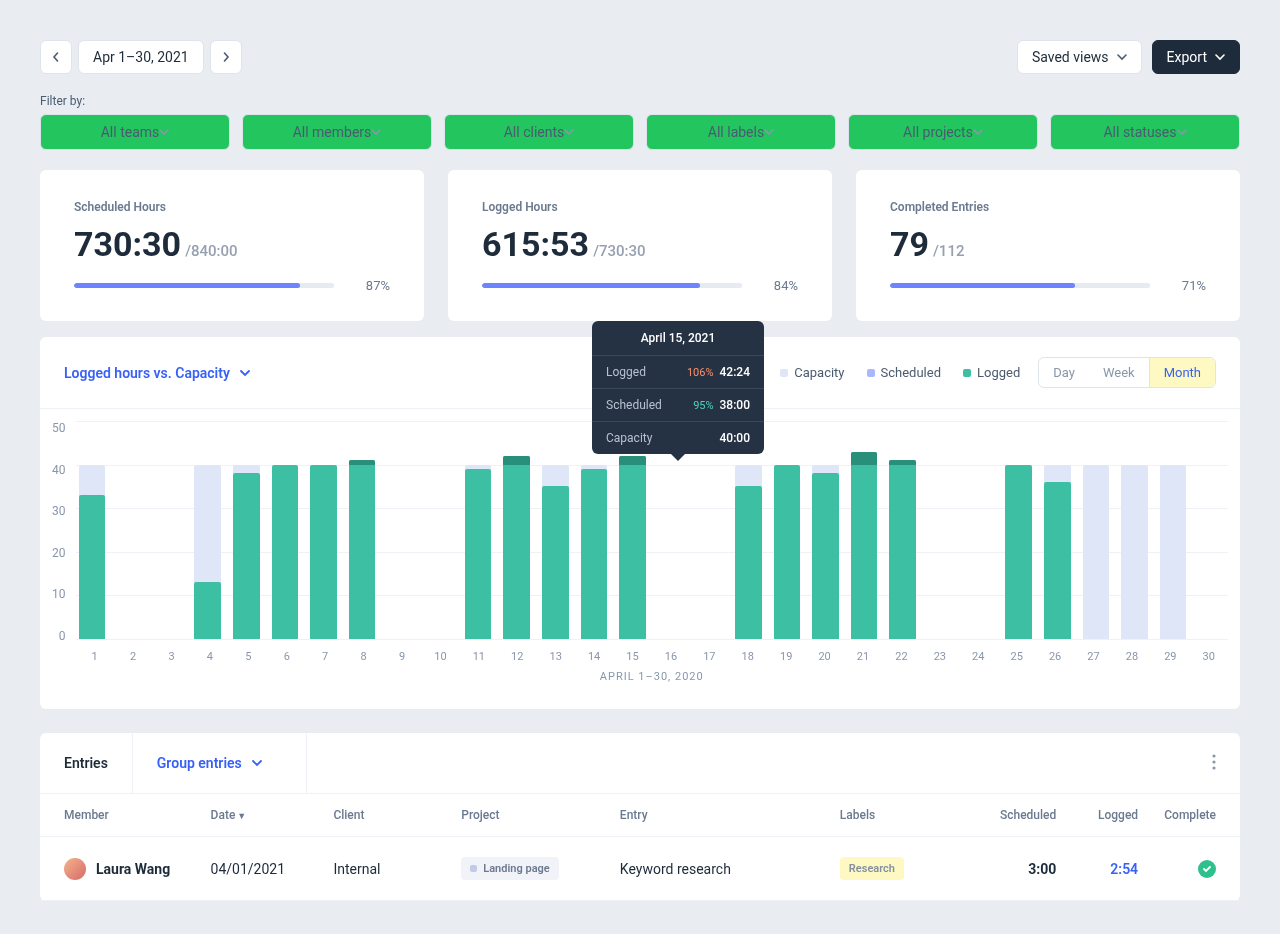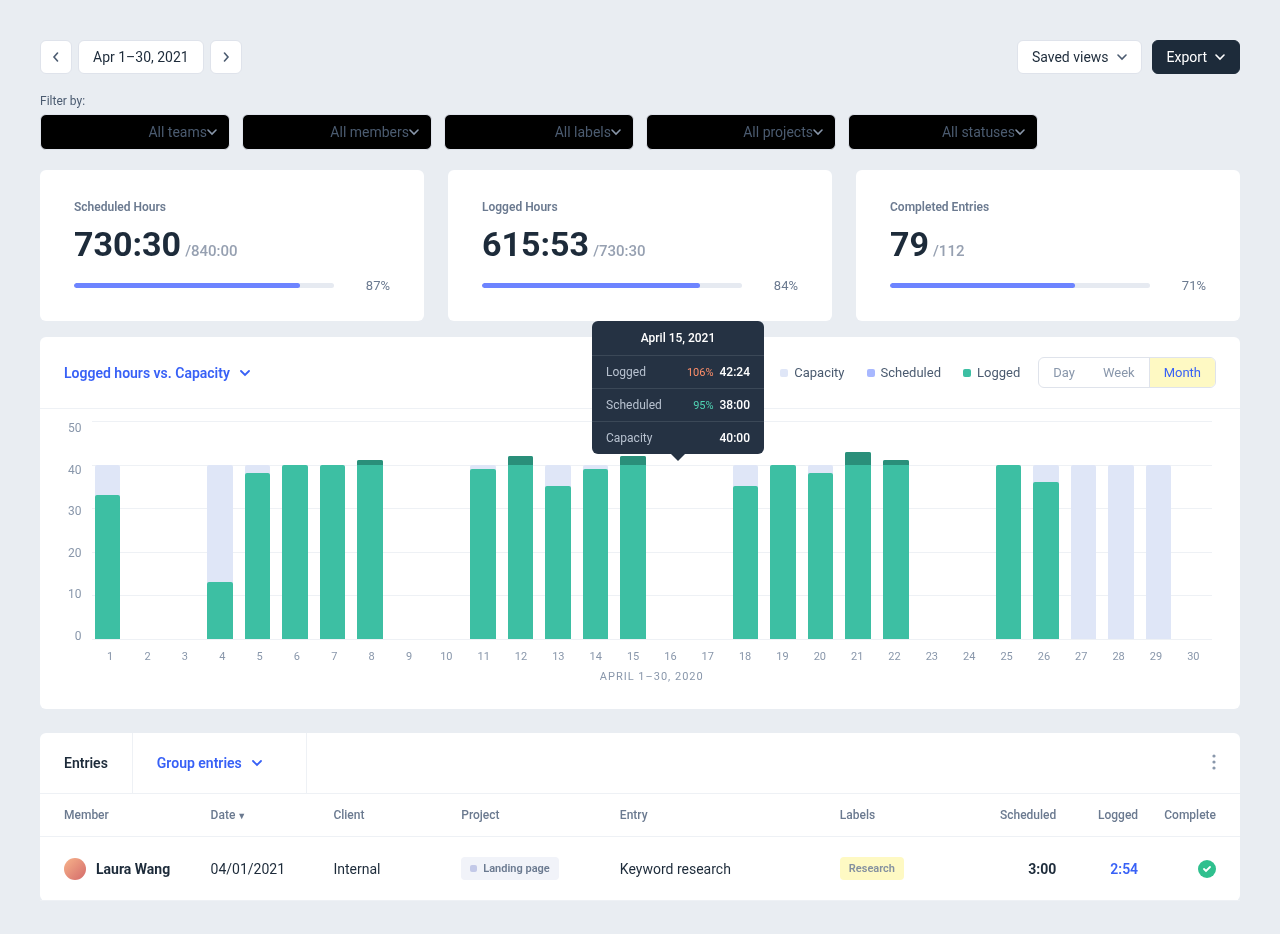--- a/index.html
+++ b/index.html
@@ -31,22 +31,22 @@
   .btn.dark { background: #1d2b3a; color: #fff; border-color: #1d2b3a; }
   .top-right { margin-left: auto; display: flex; gap: 10px; }
 
   .chev { width: 10px; height: 10px; display: inline-block; }
   .chev svg { display: block; }
 
   
   .filter-label { font-size: 12px; color: #4b5b70; margin-bottom: 6px; }
   .filters { display: grid; grid-template-columns: repeat(6, 1fr); gap: 12px; margin-bottom: 20px; }
   .select {
-    background: #000000; border: 1px solid #dfe3eb; border-radius: 6px;
-    height: 36px; display: flex; align-items: center; justify-content: flex-end;
+    background: #22c55e; border: 1px solid #dfe3eb; border-radius: 6px;
+    height: 36px; display: flex; align-items: center; justify-content: center;
     padding: 0 12px; color: #4b5b70; cursor: pointer;
   }
 
   
   .metrics { display: grid; grid-template-columns: repeat(3, 1fr); gap: 24px; margin-bottom: 16px; }
   .card {
     background: #fff; border-radius: 6px; padding: 30px 34px 28px;
   }
   .metric-title { font-size: 12px; color: #6b7a90; font-weight: 600; margin-bottom: 10px; }
   .metric-value { font-size: 34px; font-weight: 700; color: #1d2b3a; display: inline; }
@@ -61,21 +61,21 @@
   .chart-header { display: flex; align-items: center; padding: 20px 24px; border-bottom: 1px solid #eef1f5; }
   .chart-title-sel { display: inline-flex; align-items: center; gap: 10px; color: #3861f6; font-weight: 600; cursor: pointer; }
   .legend { margin-left: auto; display: flex; gap: 22px; align-items: center; margin-right: 18px; }
   .legend-item { display: flex; align-items: center; gap: 6px; font-size: 13px; color: #4b5b70; }
   .swatch { width: 8px; height: 8px; border-radius: 2px; }
   .range-toggle { display: flex; border: 1px solid #dfe3eb; border-radius: 6px; overflow: hidden; }
   .range-btn { padding: 7px 14px; font-size: 13px; color: #8997ab; cursor: pointer; }
   .range-btn.active { color: #3861f6; background: #fef9c3; border-left: 1px solid #dfe3eb; }
   .range-btn:first-child { border-left: none; }
 
-  .chart-body { padding: 12px 28px 26px; position: relative; }
+  .chart-body { padding: 12px 12px 26px; position: relative; }
   .chart-area { position: relative; height: 262px; display: flex; }
   .y-axis { display: flex; flex-direction: column; justify-content: space-between; font-size: 12px; color: #8997ab; text-align: right; padding-right: 10px; height: 222px;}
   .plot { flex: 1; position: relative; }
   .gridlines { position: absolute; left: 0; right: 0; top: 0; height: 218px; }
   .gridline { position: absolute; left: 0; right: 0; border-top: 1px solid #eef1f5; }
   .bars { position: absolute; left: 0; right: 0; bottom: 44px; top: 0; display: grid; grid-template-columns: repeat(30, 1fr); gap: 6px; height: 218px;}
   .bar-slot { position: relative; }
   .bar { position: absolute; left: 3px; right: 3px; bottom: 0; border-radius: 2px 2px 0 0; }
   .bar.capacity { background: #dfe6f7; z-index: 1; }
   .bar.logged { background: #3dbfa3; z-index: 3; }
@@ -173,20 +173,28 @@
   <div class="select">
       <span>All teams</span>
       <span class="chev">
         <svg viewBox="0 0 10 10">
           <path d="M1 3 L5 7 L9 3" fill="none" stroke="#8997ab" stroke-width="1.6" stroke-linecap="round"></path>
         </svg>
       </span>
     </div>
   <div class="select">
       <span>All members</span>
+      <span class="chev">
+        <svg viewBox="0 0 10 10">
+          <path d="M1 3 L5 7 L9 3" fill="none" stroke="#8997ab" stroke-width="1.6" stroke-linecap="round"></path>
+        </svg>
+      </span>
+    </div>
+  <div class="select">
+      <span>All clients</span>
       <span class="chev">
         <svg viewBox="0 0 10 10">
           <path d="M1 3 L5 7 L9 3" fill="none" stroke="#8997ab" stroke-width="1.6" stroke-linecap="round"></path>
         </svg>
       </span>
     </div>
   <div class="select">
       <span>All labels</span>
       <span class="chev">
         <svg viewBox="0 0 10 10">

